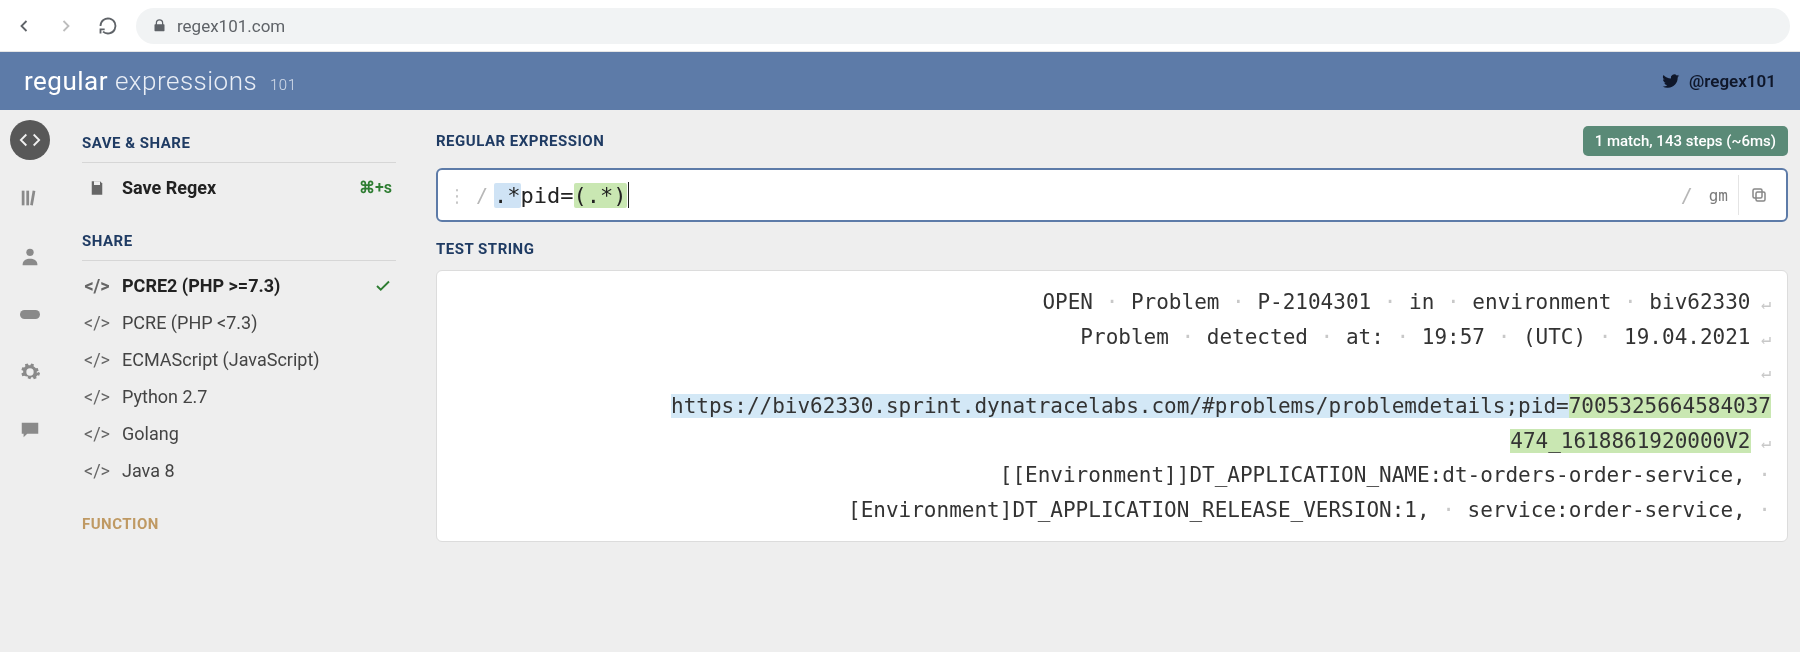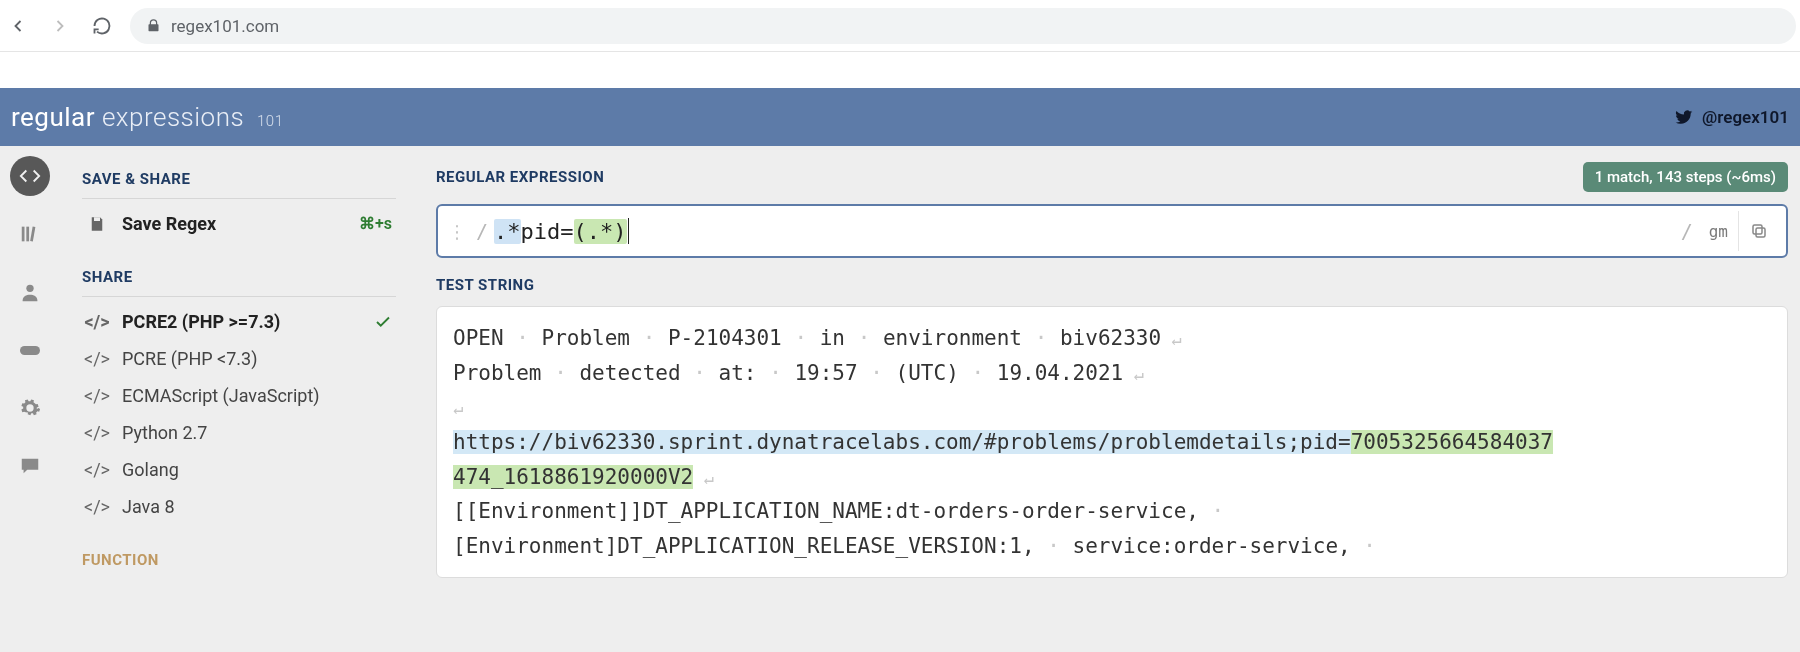--- a/index.html
+++ b/index.html
@@ -12,21 +12,21 @@
     font-size: 16px;
     color: #333;
   }
 
   
   .browser-bar {
     display: flex;
     align-items: center;
     height: 52px;
     background: #fff;
-    padding: 0 4px;
+    padding: 0 10px;
     gap: 14px;
     border-bottom: 1px solid #e5e5e5;
   }
   .nav-btn {
     width: 28px; height: 28px;
     display: flex; align-items: center; justify-content: center;
     border-radius: 50%;
     color: #5f6368;
     cursor: pointer;
   }
@@ -44,24 +44,23 @@
     font-size: 17px;
   }
   .lock-icon { color: #5f6368; }
 
   
   .site-header {
     height: 58px;
     background: #5d7ba8;
     display: flex;
     align-items: center;
-    padding: 0 11px;
+    padding: 0 24px;
     color: #e9eef6;
     position: relative;
-    margin-top: 36px;
   }
   .logo-text { font-size: 26px; font-weight: 300; letter-spacing: 0.5px; }
   .logo-text .bold { font-weight: 400; color: #fff; }
   .logo-sub { font-size: 15px; margin-left: 6px; opacity: 0.85; }
   .twitter {
     margin-left: auto;
     display: flex;
     align-items: flex-end;
     gap: 8px;
     color: #0f172a;
@@ -210,20 +209,21 @@
   .test-body {
     background: #fff;
     border: 1px solid #dcdcdc;
     border-radius: 6px;
     padding: 14px 16px;
     font-family: "SFMono-Regular", Menlo, Consolas, monospace;
     font-size: 21px;
     line-height: 1.65;
     color: #333;
     white-space: normal;
+    text-align: right;
   }
   .ws-dot { color: #c8c8c8; }
   .nl { color: #c8c8c8; font-size: 17px; }
   .match-blue { background: #d3e8f6; }
   .match-green { background: #c9e7b2; }
   .row { display:block; }
 
   svg { display:block; }
 </style>
 </head>

